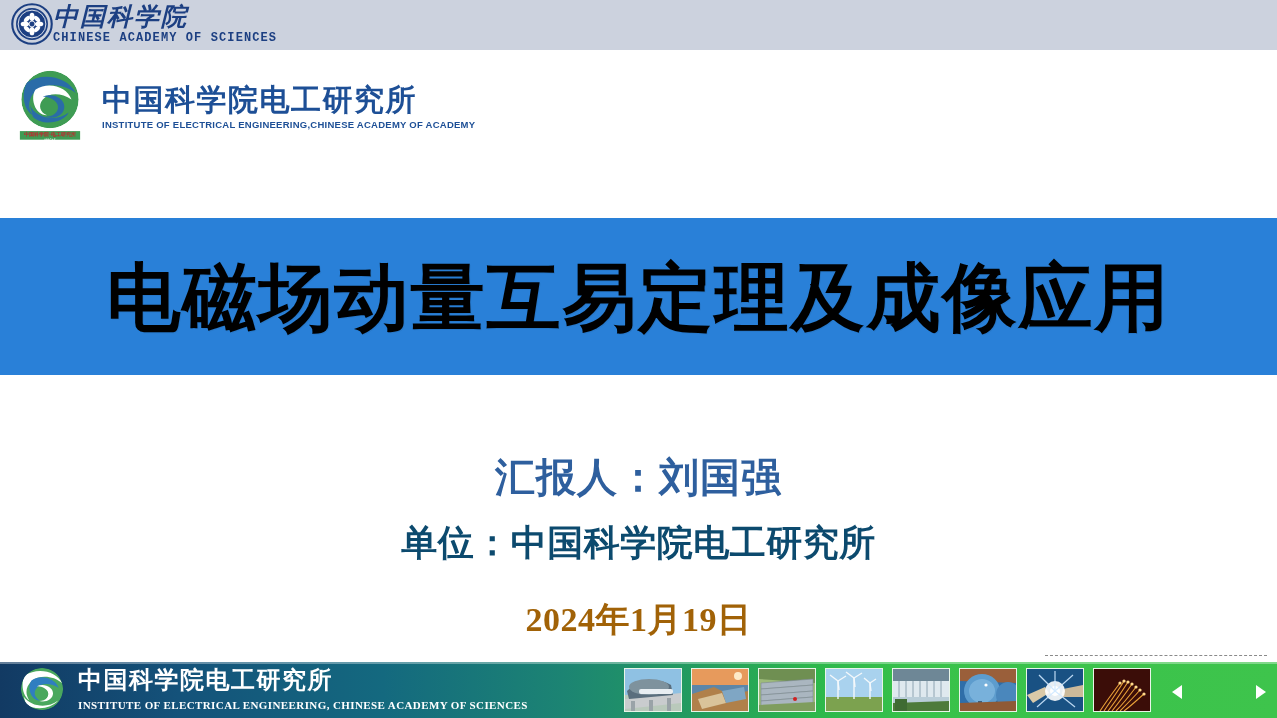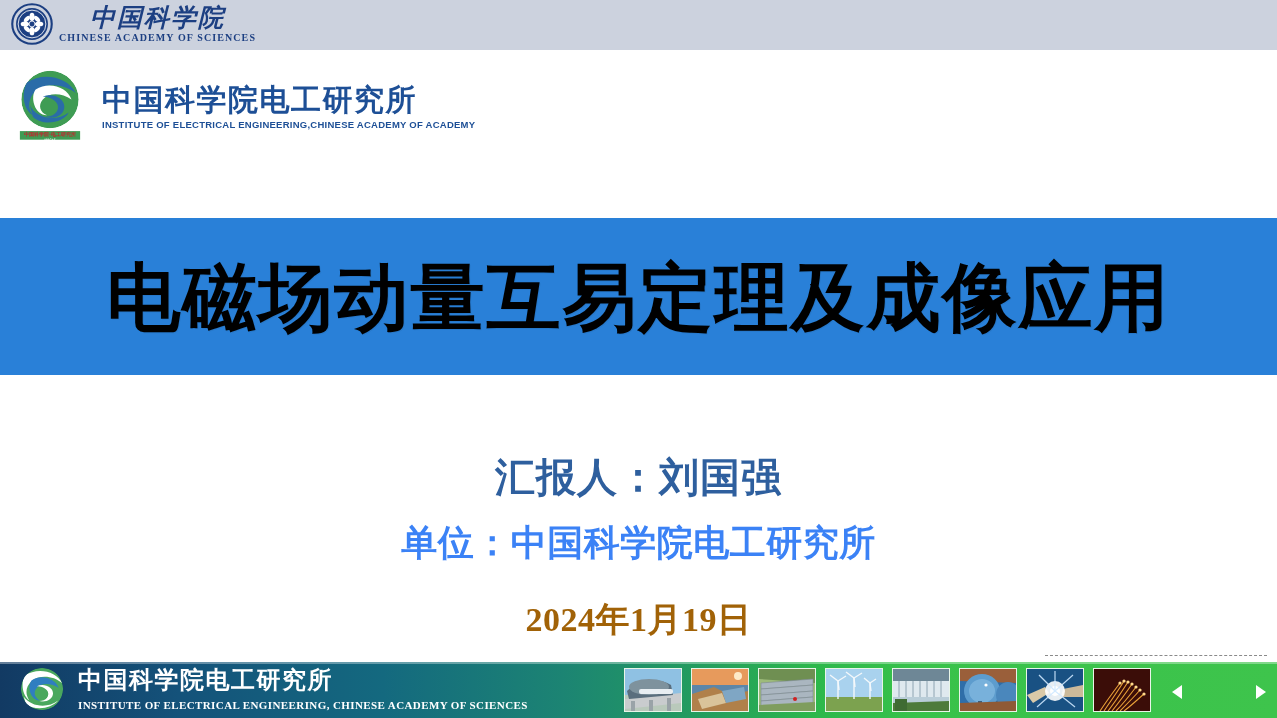--- a/index.html
+++ b/index.html
@@ -20,37 +20,35 @@
     position: absolute;
     left: 0; top: 0;
     width: 1277px; height: 50px;
     background: #ccd2de;
   }
   .cas-logo-wrap {
     position: absolute;
     left: 11px; top: 3px;
     display: flex;
     align-items: center;
-    gap: 6px;
-    text-align: center;
   }
   .cas-seal { width: 42px; height: 42px; display: block; }
   .cas-wordmark { display: flex; flex-direction: column; justify-content: center; }
   .cas-cn {
     font-family: "Liberation Serif", "DejaVu Serif", serif;
     font-size: 25px;
     font-weight: bold;
     color: #1c3f82;
     letter-spacing: 2px;
     line-height: 1.05;
     font-style: italic;
   }
   .cas-en {
-    font-family: Liberation Serif, serif;
-    font-size: 10px;
+    font-family: Liberation Mono, monospace;
+    font-size: 12px;
     font-weight: bold;
     color: #1c3f82;
     letter-spacing: 1.1px;
     line-height: 1;
     margin-top: 1px;
   }
 
   
   .header-area {
     position: absolute;
@@ -123,21 +121,21 @@
     color: #2e5f9e;
     letter-spacing: 1px;
     line-height: 1;
   }
   .unit {
     position: absolute;
     left: 0; top: 150px;
     width: 1277px;
     font-size: 36px;
     font-weight: bold;
-    color: #3b82f6;
+    color: #0c4a6e;
     letter-spacing: 0.5px;
     line-height: 1;
   }
   .date {
     position: absolute;
     left: 0; top: 228px;
     width: 1277px;
     font-family: "Liberation Serif", "DejaVu Serif", serif;
     font-size: 34px;
     font-weight: bold;

